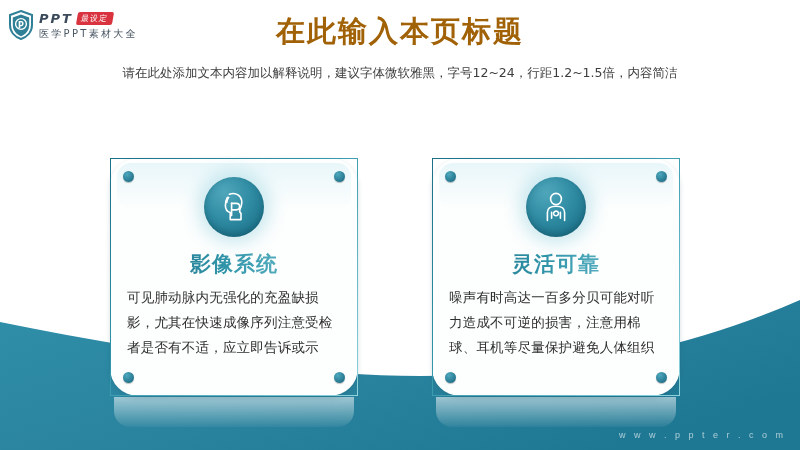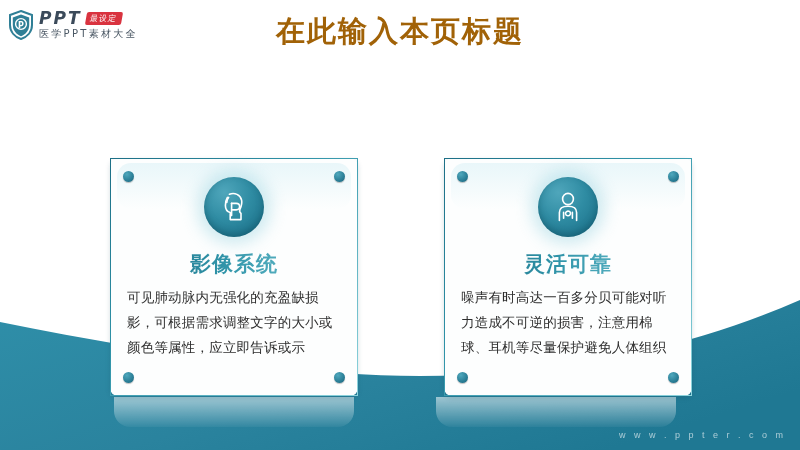--- a/index.html
+++ b/index.html
@@ -49,21 +49,21 @@
     justify-content: center;
     height: 30px;
   }
   .logo-row1 {
     display: flex;
     align-items: center;
     height: 16px;
   }
   .logo-ppt {
     font-family: "DejaVu Sans", "Liberation Sans", sans-serif;
-    font-size: 17px;
+    font-size: 13px;
     font-weight: bold;
     font-style: italic;
     color: #3b4a5a;
     letter-spacing: 2px;
     line-height: 15px;
   }
   .logo-badge {
     margin-left: 4px;
     background: #d9333f;
     color: #ffffff;
@@ -108,39 +108,39 @@
     line-height: 22px;
   }
   .subtitle div { white-space: nowrap; }
 
   
   .card {
     position: absolute;
     top: 158px;
     width: 248px;
     height: 238px;
-    border-radius: 8px;
+    border-radius: 28px;
     background: #fdfefe;
     border: 1.5px solid;
     border-image: linear-gradient(135deg, #1d6f86 0%, #2f93a8 40%, #8fd4dd 100%) 1;
     border-color: #2c8499;
     box-sizing: border-box;
     box-shadow: 0 2px 5px rgba(20,70,90,0.18);
     overflow: visible;
   }
   .card-inner-sheen {
     position: absolute;
     left: 6px; right: 6px; top: 4px;
     height: 46px;
     border-radius: 14px;
     background: linear-gradient(180deg, rgba(226,244,248,0.75) 0%, rgba(255,255,255,0) 100%);
     pointer-events: none;
   }
   .card-left  { left: 110px; }
-  .card-right { left: 444px; }
+  .card-right { left: 432px; }
 
   .dot {
     position: absolute;
     width: 11px;
     height: 11px;
     border-radius: 50%;
     background: radial-gradient(circle at 35% 30%, #4fa8bd 0%, #2a7e96 60%, #1d6077 100%);
     box-shadow: 0 1px 1px rgba(0,0,0,0.25);
   }
   .dot.tl { left: 12px;  top: 12px; }
@@ -250,20 +250,21 @@
       <div class="logo-row1">
         <span class="logo-ppt">PPT</span>
         <span class="logo-badge">最设定</span>
       </div>
       <div class="logo-sub">医学PPT素材大全</div>
     </div>
   </div>
 
   <div class="page-title">在此输入本页标题</div>
   <div class="subtitle">
+    <div>请在此处添加文本内容加以解释说明，建议字体微软雅黑，字号12~24，行距1.2~1.5倍，内容简洁</div>
   </div>
 
   <div class="reflection left"></div>
   <div class="reflection right"></div>
 
   <div class="card card-left">
     <div class="card-inner-sheen"></div>
     <span class="dot tl"></span>
     <span class="dot tr"></span>
     <span class="dot bl"></span>
@@ -275,21 +276,21 @@
                  C22.2 21 22.6 22.4 24 23.4 L24 29.6 L13.2 29.6 L13.2 22.6
                  C10.2 21.6 8.4 19 8.4 15.4 C8.4 12.4 9.2 9.4 10.4 7.4"></path>
         <path d="M11.6 7.4 C10.4 8.8 9.8 10.6 9.8 12.4"></path>
         <path d="M14.6 13.2 L14.6 25.6"></path>
         <path d="M14.6 13.4 L19.2 13.4 C21.4 13.4 22.6 14.8 22.6 16.6
                  C22.6 18.5 21.4 19.9 19.2 19.9 L14.6 19.9"></path>
       </svg>
     </div>
 
     <div class="card-title">影像系统</div>
-    <div class="card-body">可见肺动脉内无强化的充盈缺损影，可根据需求调整文字的大小或颜色等属性，应立即告诉或示</div>
+    <div class="card-body">可见肺动脉内无强化的充盈缺损影，尤其在快速成像序列注意受检者是否有不适，应立即告诉或示</div>
   </div>
 
   <div class="card card-right">
     <div class="card-inner-sheen"></div>
     <span class="dot tl"></span>
     <span class="dot tr"></span>
     <span class="dot bl"></span>
     <span class="dot br"></span>
 
     <div class="card-icon">

